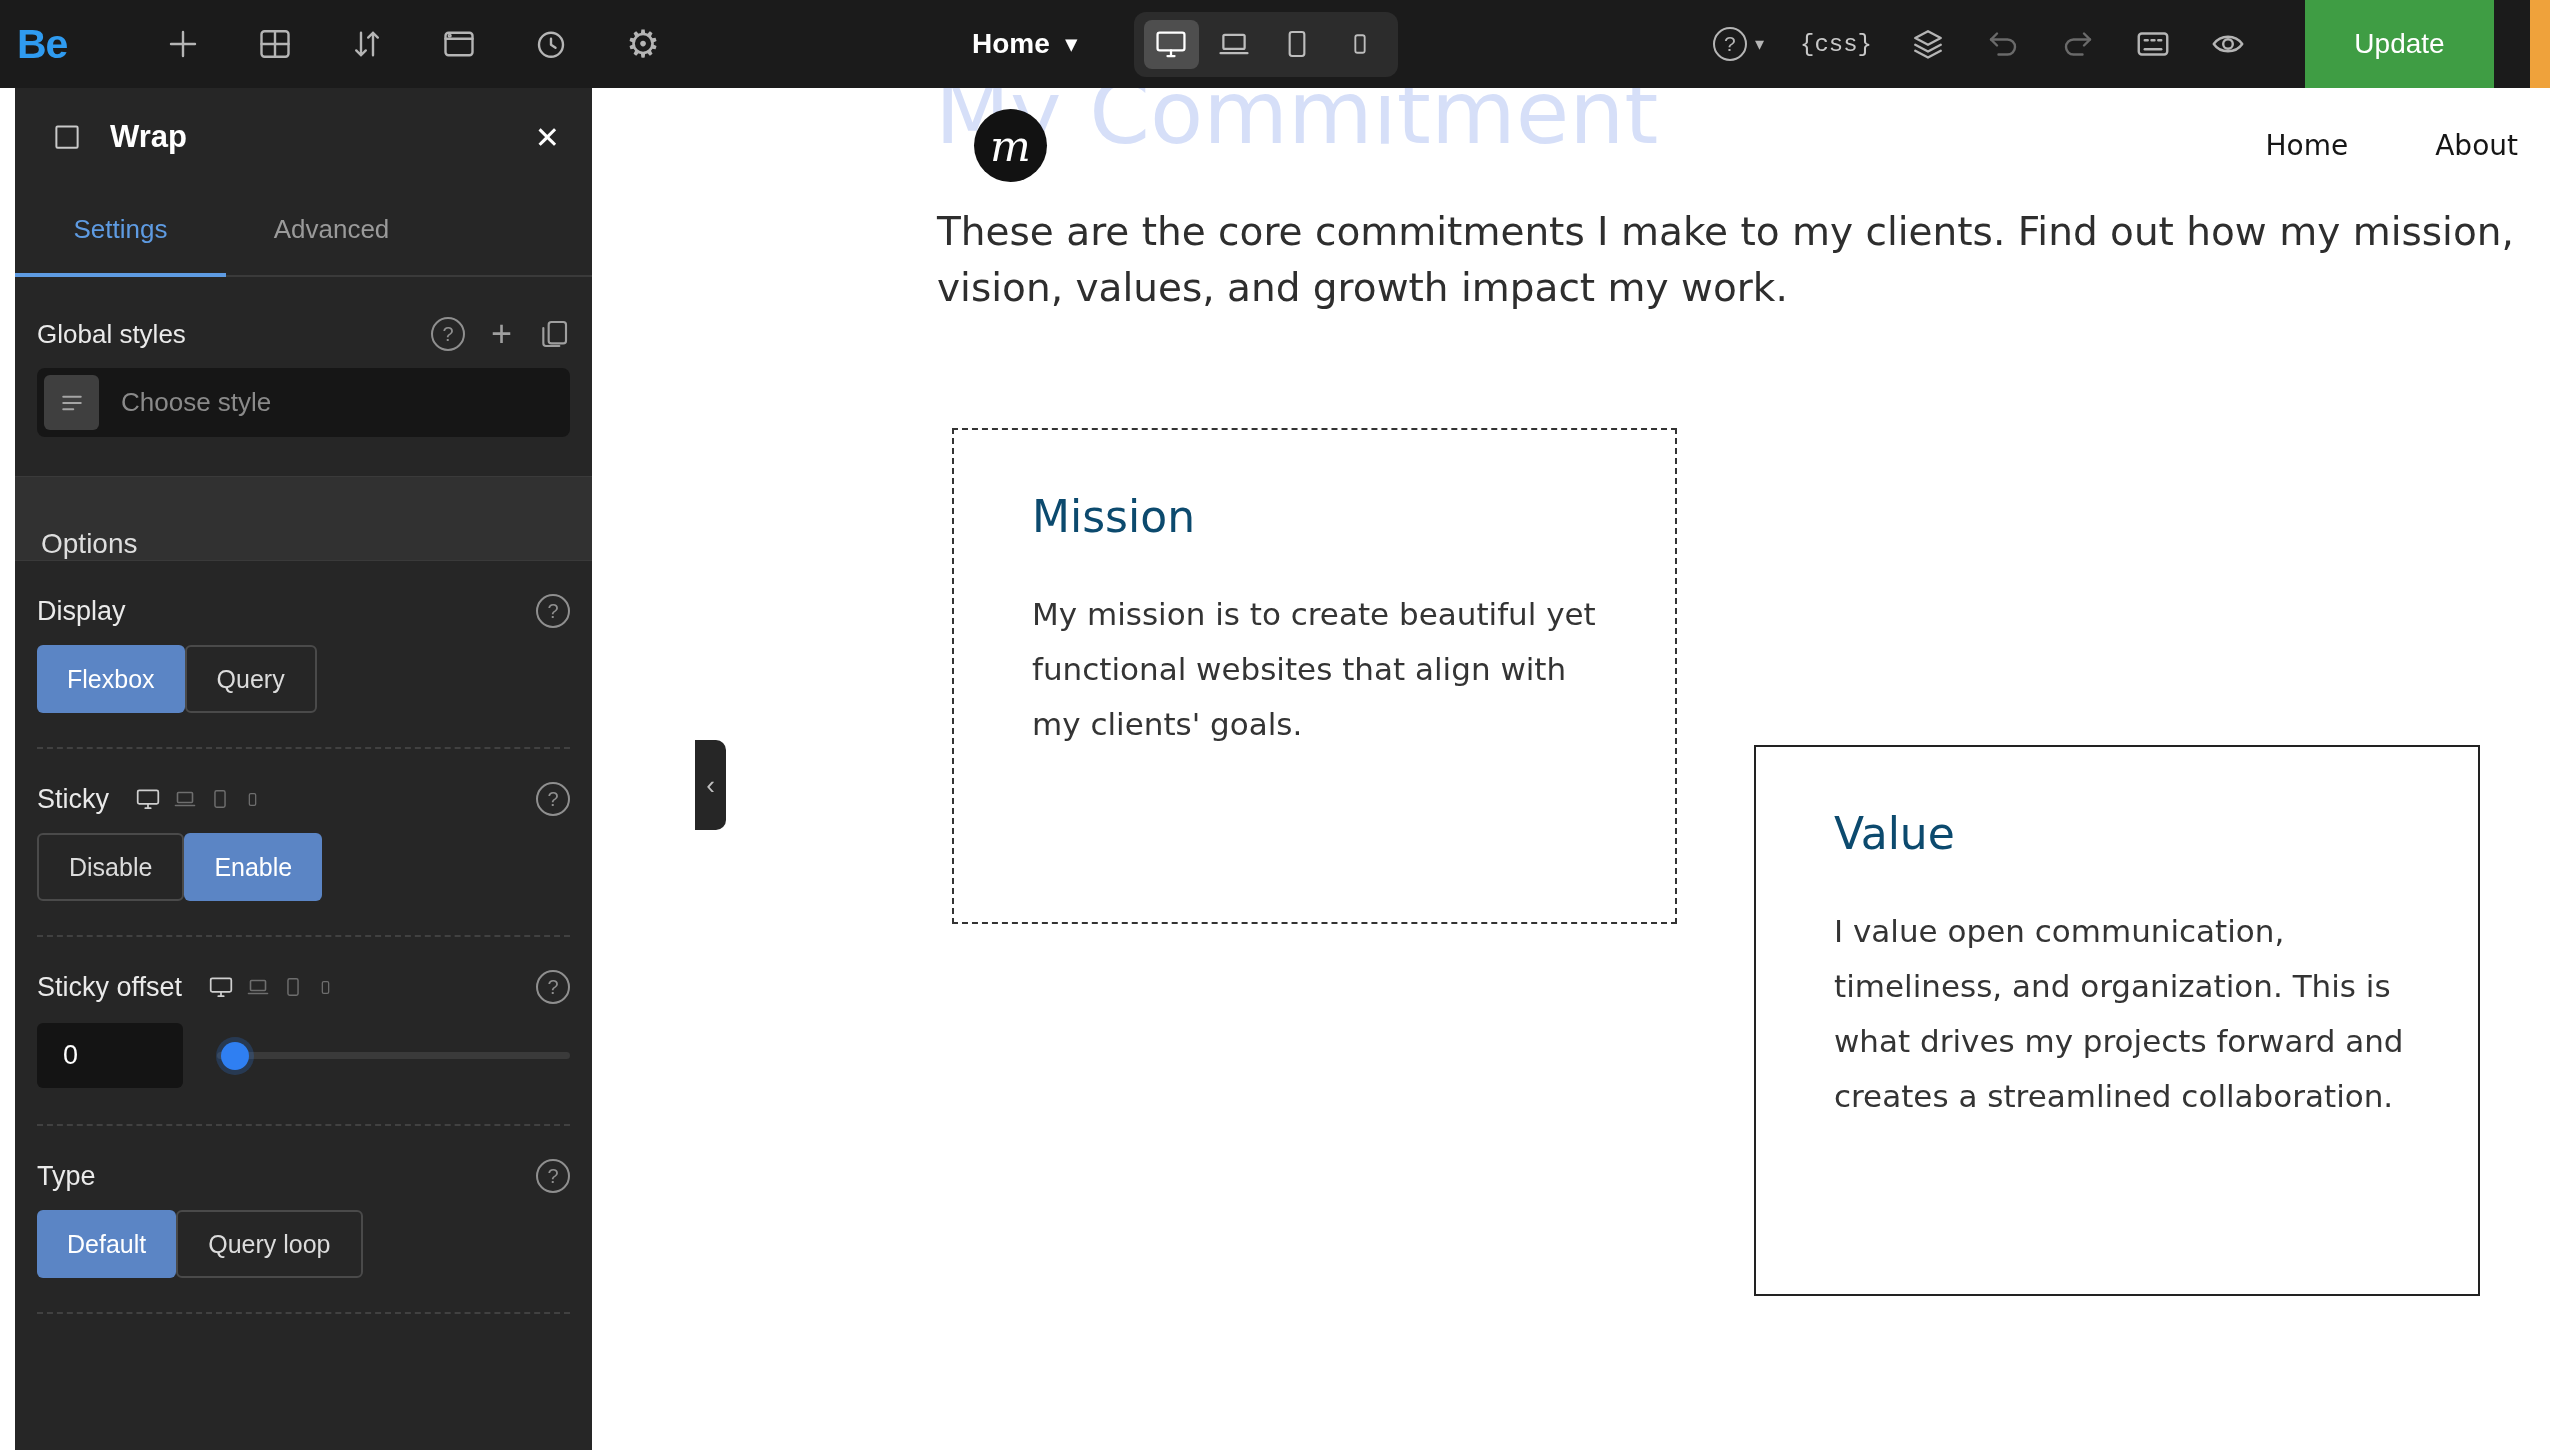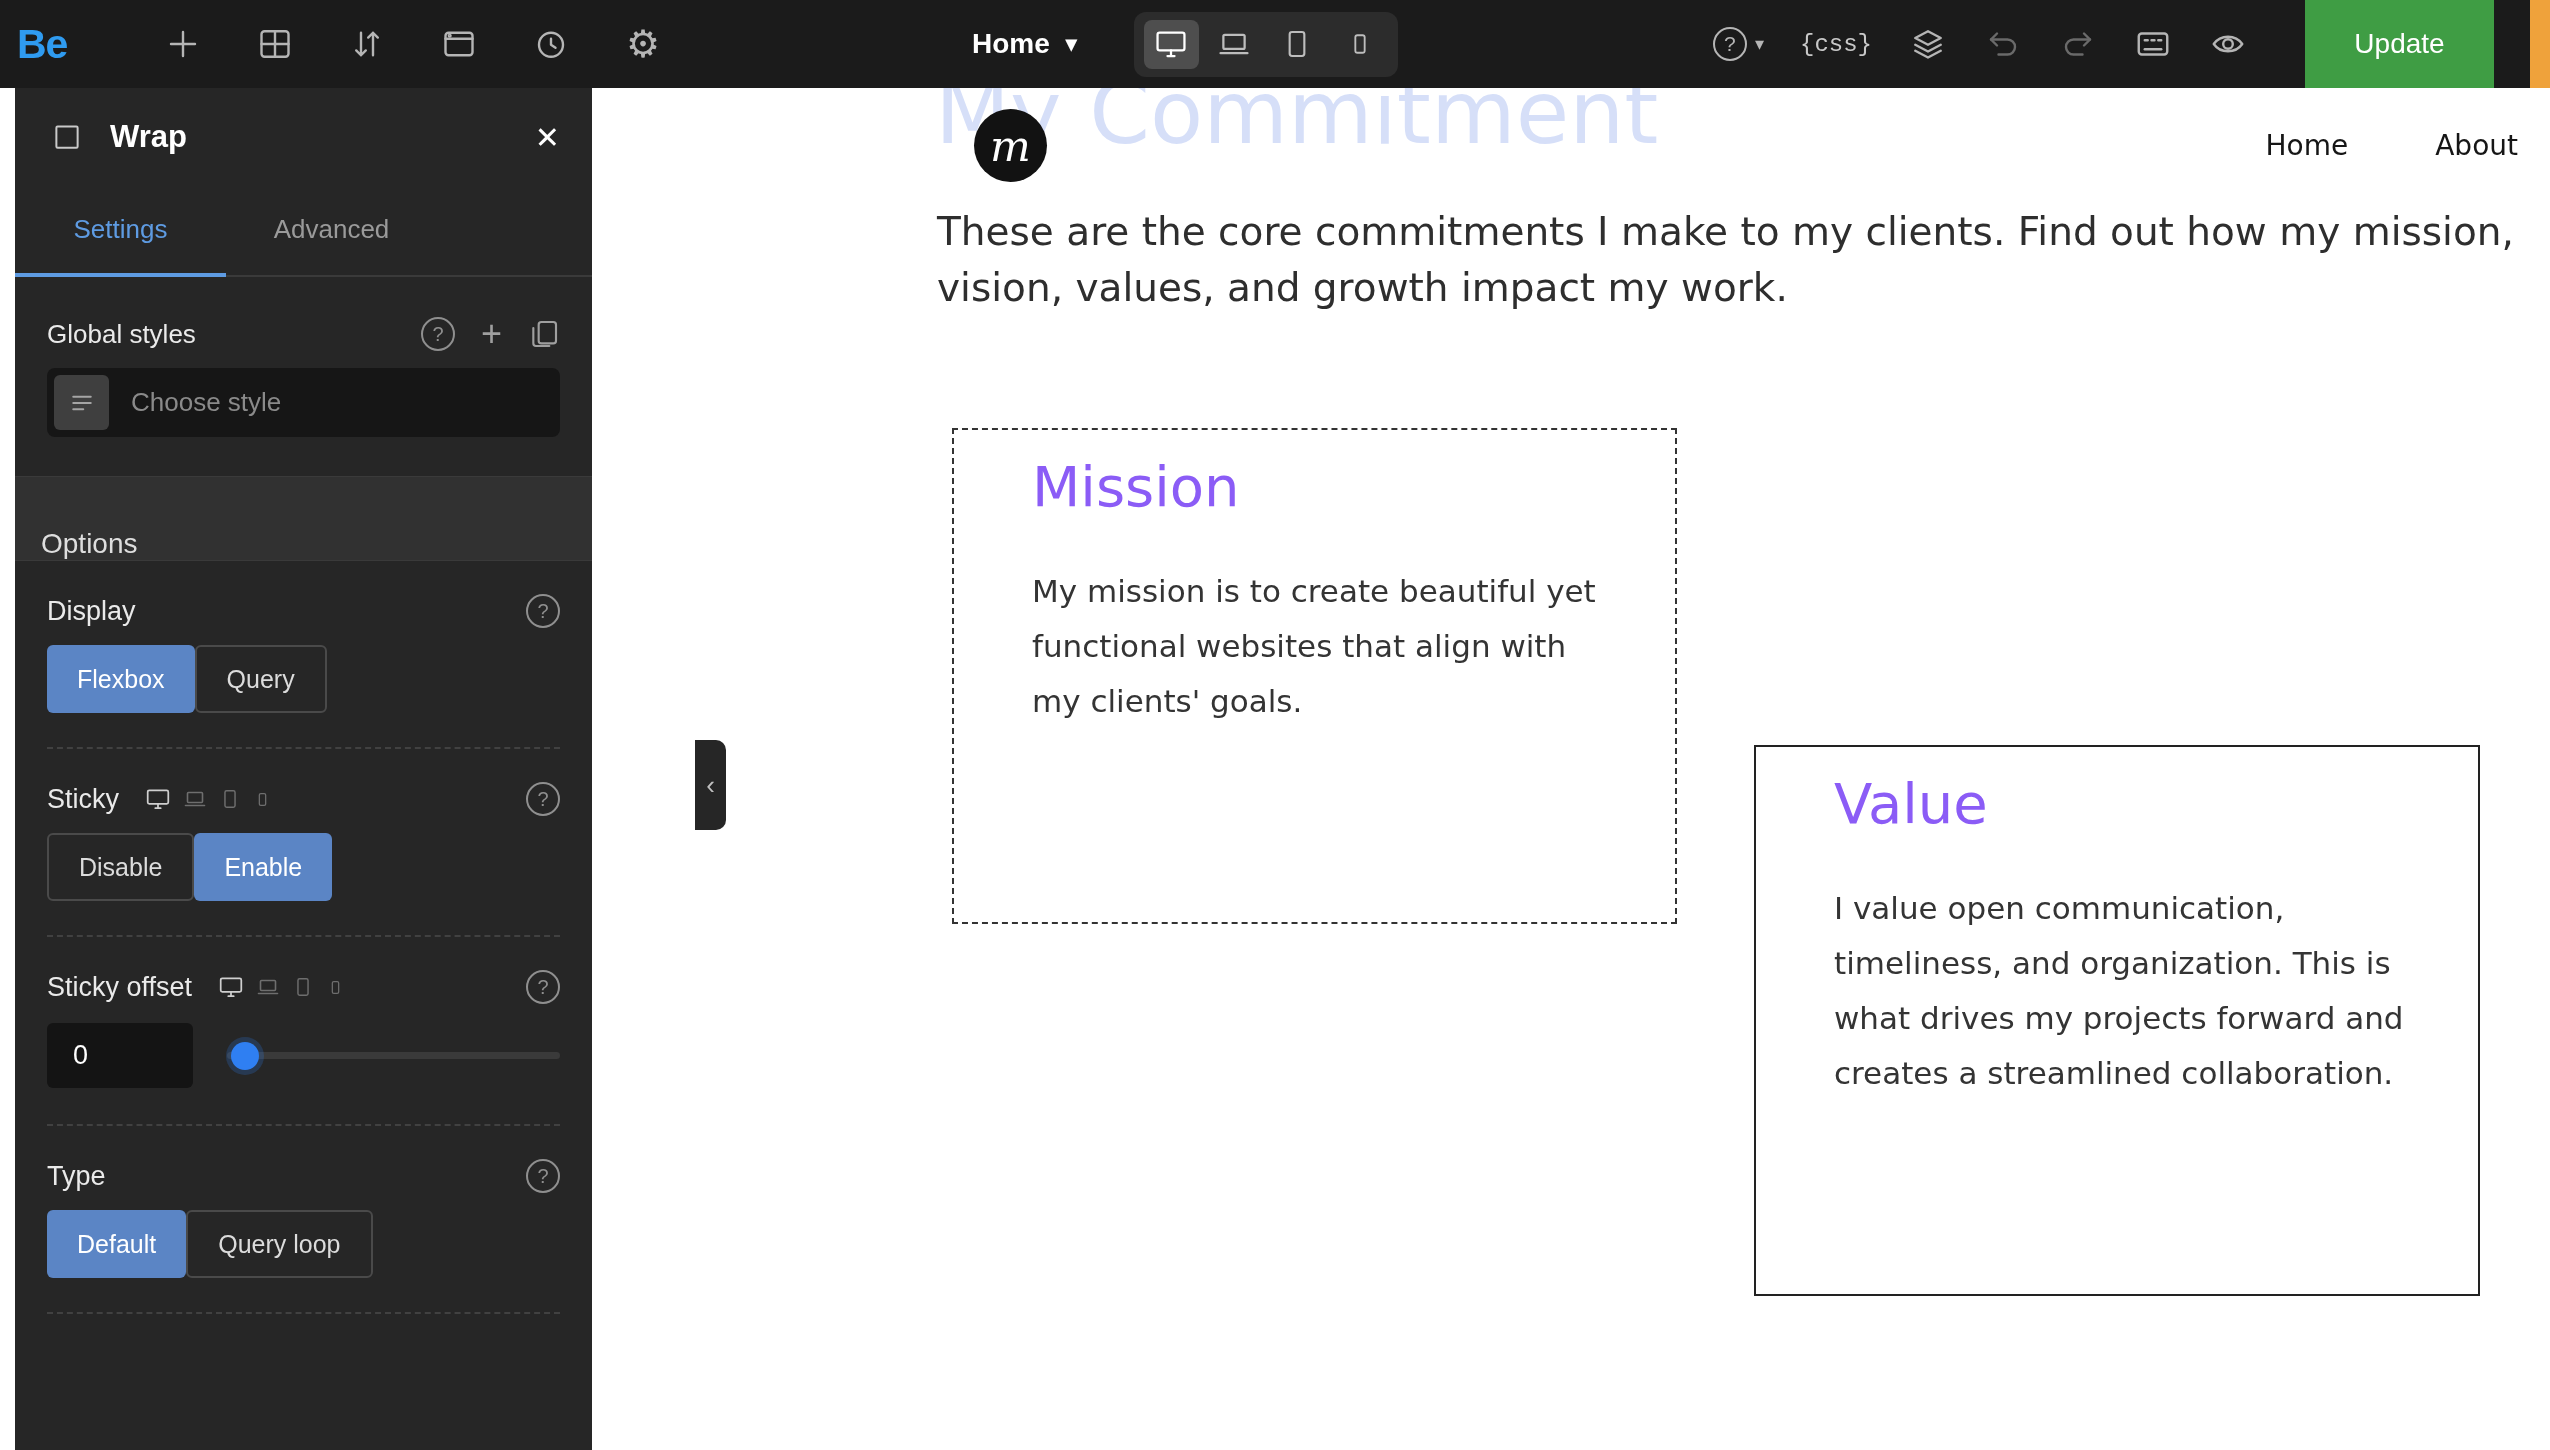--- a/index.html
+++ b/index.html
@@ -38,21 +38,21 @@
   
   .sidebar{position:absolute;top:88px;left:15px;width:577px;bottom:0;background:#262626;
     color:#e6e6e6;z-index:50}
   .sb-header{height:98px;display:flex;align-items:center;padding:0 32px}
   .sb-title{font-size:31px;font-weight:600;color:#fff;margin-left:24px}
   .sb-close{margin-left:auto;font-size:30px;color:#fff}
   .sb-tabs{display:flex;border-bottom:2px solid #3a3a3a;margin-top:12px}
   .sb-tab{width:211px;text-align:center;padding:16px 0 30px;font-size:26px;color:#9a9a9a;position:relative}
   .sb-tab.active{color:#5e9be2}
   .sb-tab.active::after{content:"";position:absolute;left:0;right:0;bottom:-2px;height:4px;background:#5e9be2}
-  .sb-body{padding:0 32px}
+  .sb-body{padding:0 22px}
   .gs-row{margin-top:39px;display:flex;align-items:center;height:36px}
   .gs-label{font-size:26px;color:#eaeaea}
   .gs-icons{margin-left:auto;display:flex;gap:26px;align-items:center;color:#8f8f8f}
   .helpc.sb{width:34px;height:34px;border-color:#8f8f8f;color:#8f8f8f;font-size:20px}
   .plus-glyph{font-size:36px;color:#9f9f9f;line-height:1}
   .choose-style{margin-top:16px;height:69px;background:#161616;border-radius:8px;
     display:flex;align-items:center;padding:7px}
   .cs-icon{width:55px;height:55px;background:#3f3f3f;border-radius:6px;display:flex;
     align-items:center;justify-content:center;color:#a5a5a5}
   .cs-text{margin-left:22px;color:#8a8a8a;font-size:26px}
@@ -90,21 +90,21 @@
     display:flex;align-items:center;padding:0 16px 0 279px;z-index:2}
   .site-logo{width:73px;height:73px;border-radius:50%;background:#121212;color:#fff;flex:none;
     display:flex;align-items:center;justify-content:center;font-size:43px;font-style:italic;
     font-family:"DejaVu Serif",serif}
   .site-nav{margin-left:auto;display:flex;gap:87px;font-size:28px;color:#161616;padding-right:16px}
   .intro{position:absolute;left:242px;top:116px;width:1579px;font-size:39px;line-height:56px;
     color:#2e2e2e;z-index:1}
   .card{position:absolute;background:#fff;z-index:1}
   .card.mission{left:257px;top:340px;width:725px;height:496px;border:2px dashed #333}
   .card.value{left:1059px;top:657px;width:726px;height:551px;border:2px solid #222}
-  .card-title{margin:24px 0 0 78px;font-size:56px;color:#8b5cf6;font-weight:500}
+  .card-title{margin:61px 0 0 78px;font-size:44px;color:#0c4a6e;font-weight:500}
   .card-body{margin:45px 0 0 78px;font-size:31px;line-height:55px;color:#343434}
   .card.mission .card-body{width:592px}
   .card.value .card-body{width:577px}
 </style>
 </head>
 <body>
 
 <div class="page" data-interactable="false">
 
   <div class="topbar" data-interactable="false">

